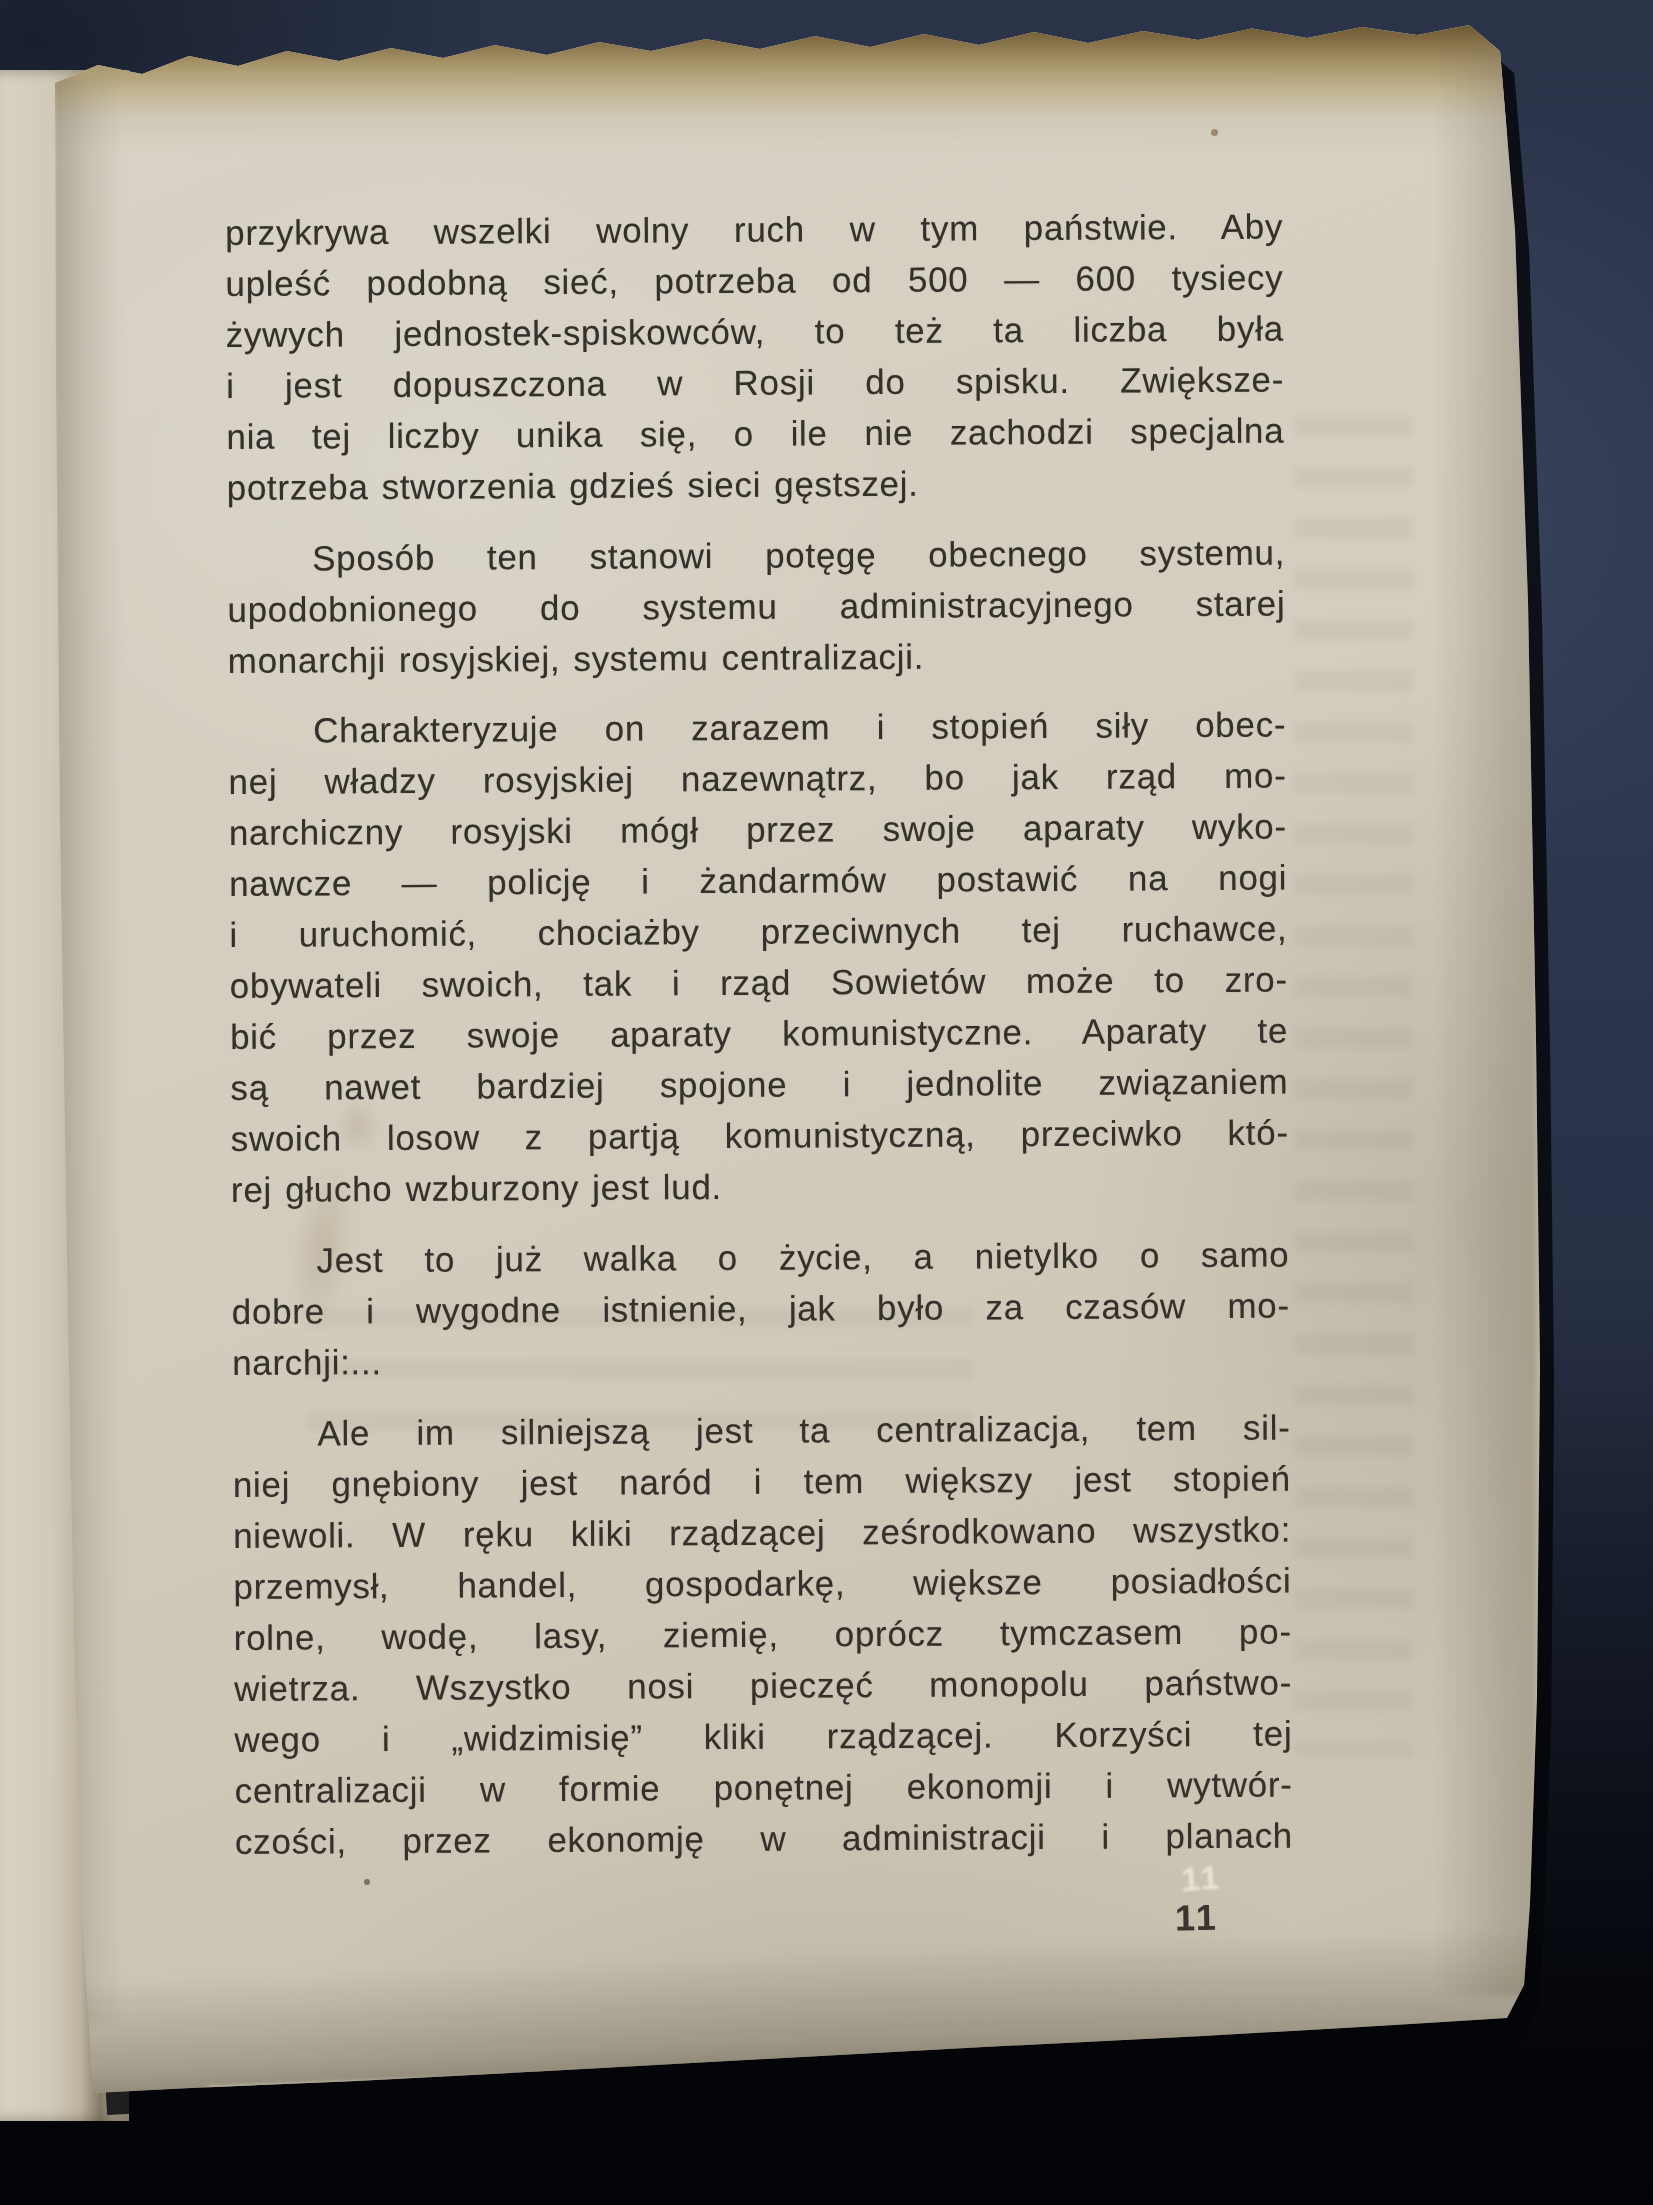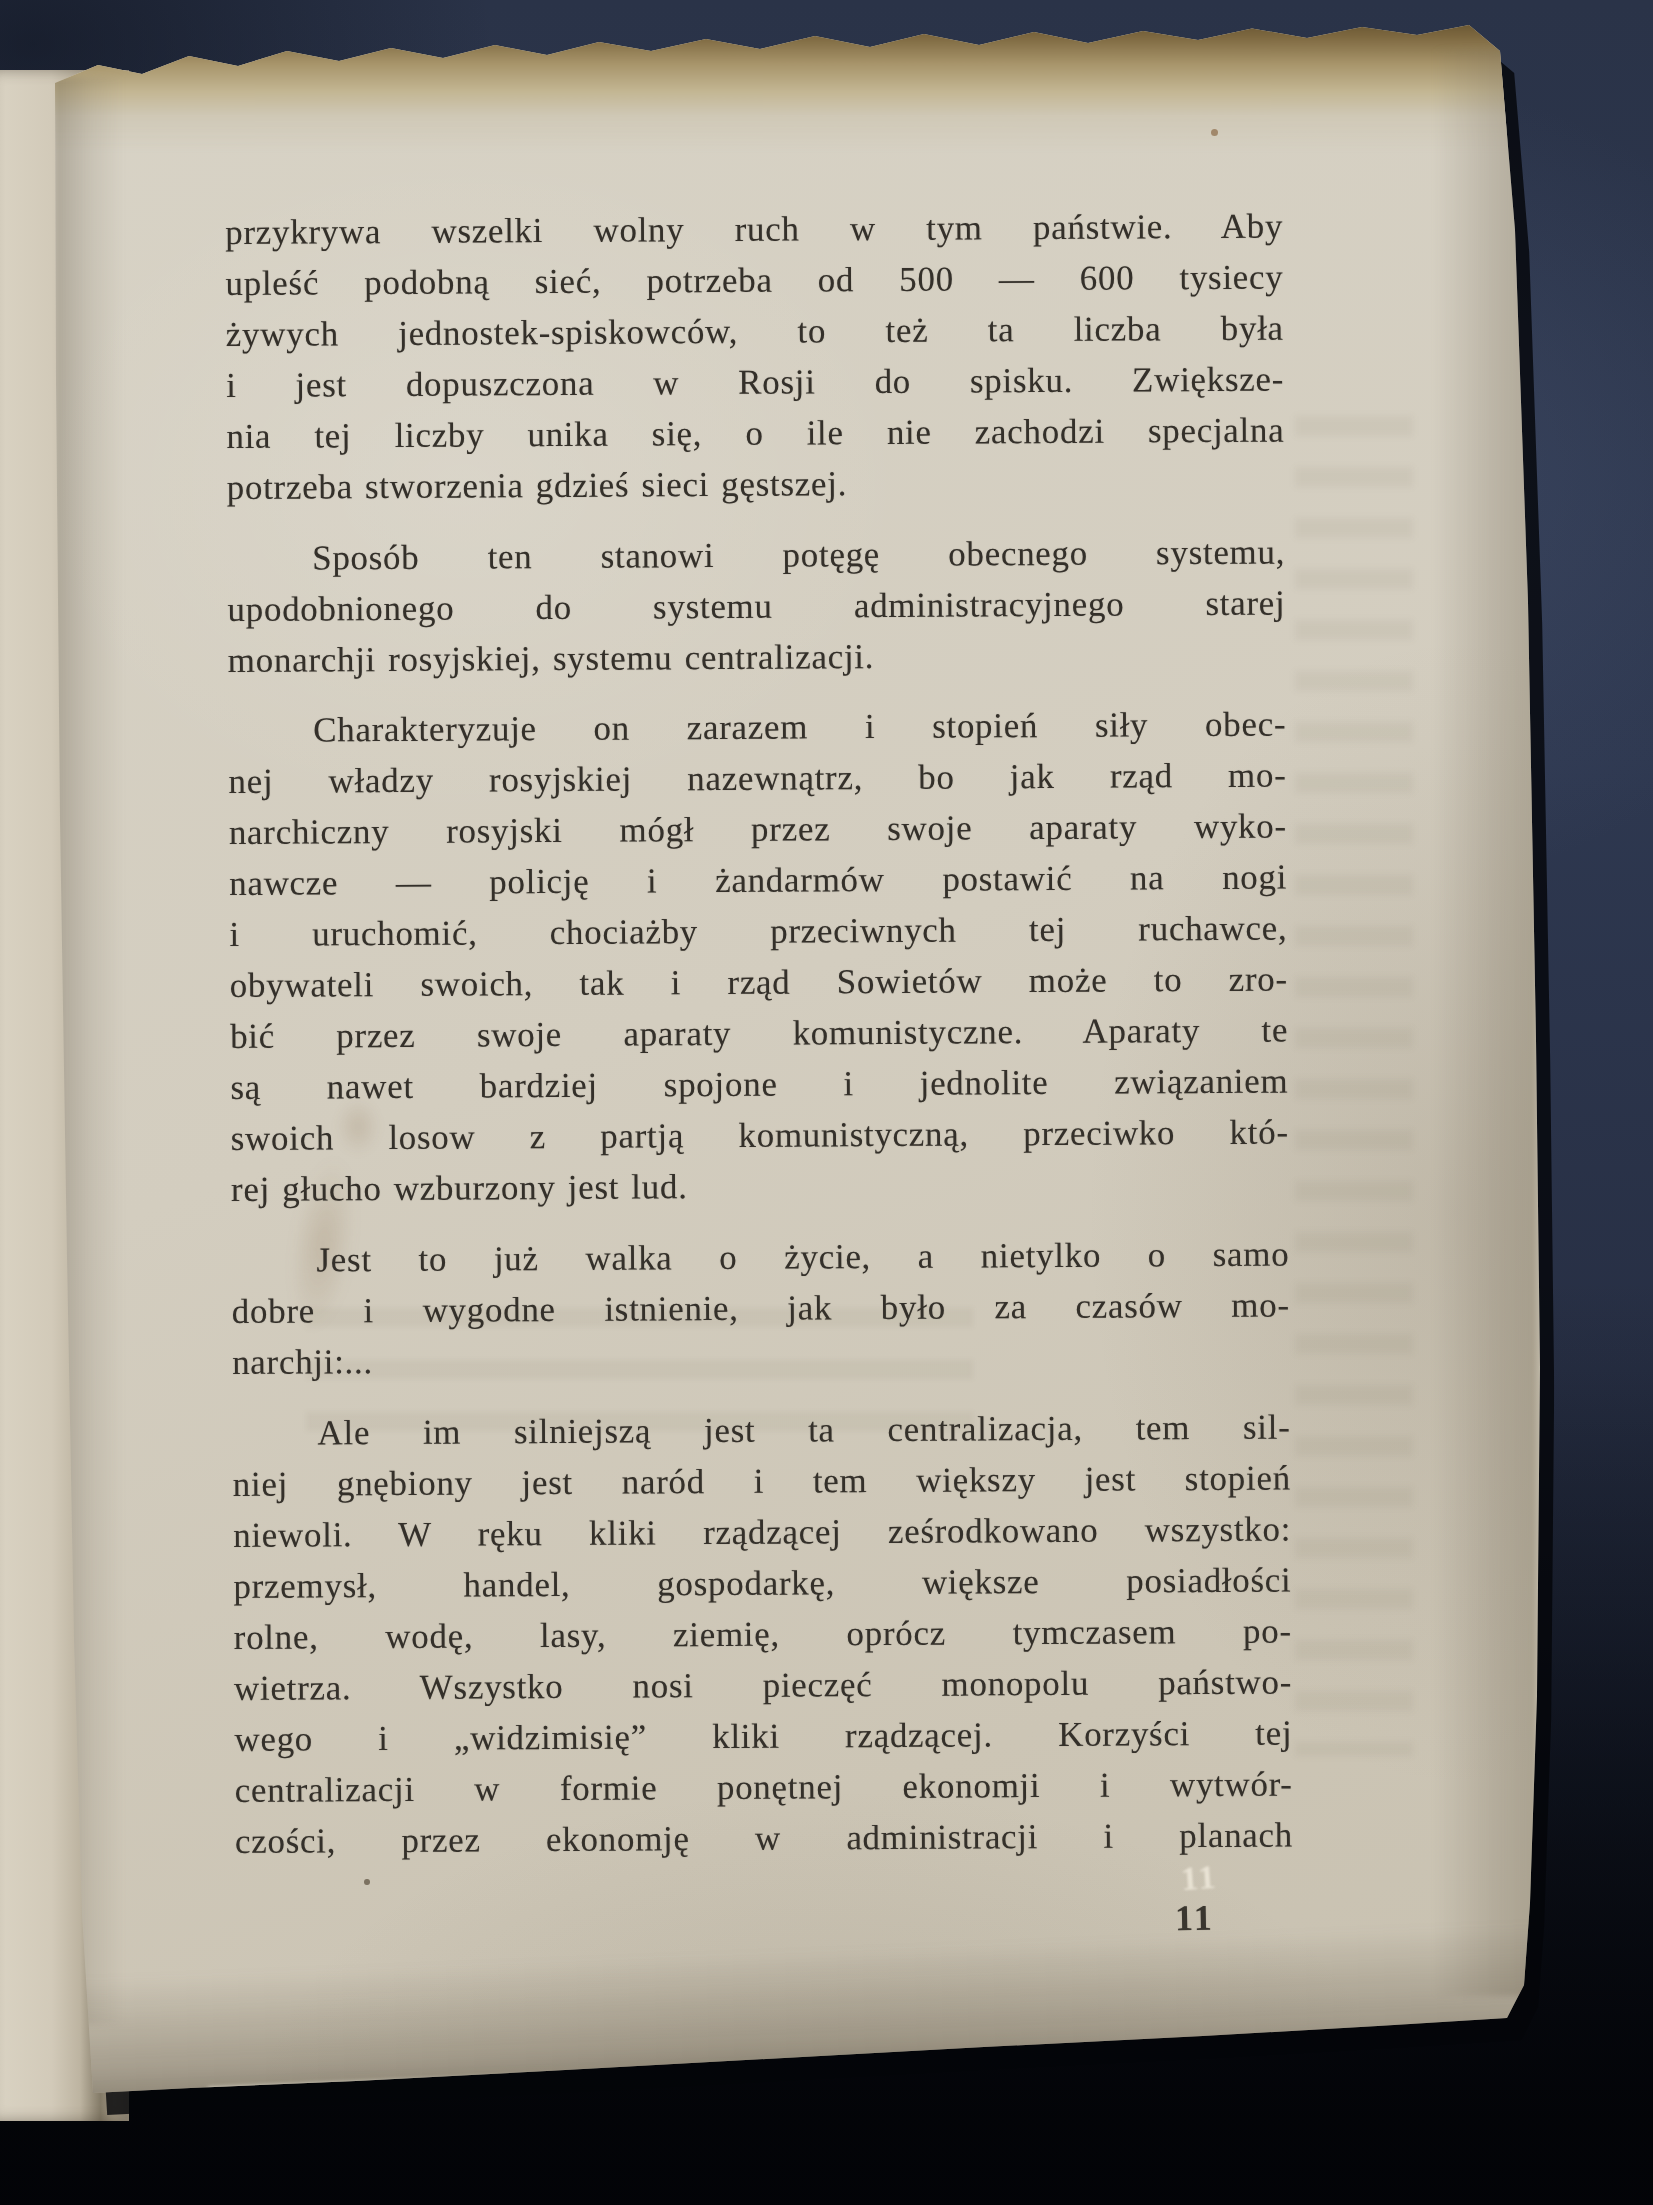--- a/index.html
+++ b/index.html
@@ -1,18 +1,18 @@
 <!DOCTYPE html>
 <html style="font-size:8.8px"><head>
 <meta charset="utf-8">
 <style>
   html,body { margin:0; padding:0; background:#11161f; }
   .scene {
     position:relative; width:1654px; height:2205px; overflow:hidden;
-    font-family:Liberation Serif, serif;
+    font-family:Liberation Sans, sans-serif;
     --pageclip: polygon(55px 83px,98px 65px,142px 74px,189px 56px,238px 66px,287px 51px,
       339px 61px,391px 48px,443px 58px,495px 45px,547px 55px,599px 42px,651px 51px,
       706px 39px,760px 49px,815px 36px,870px 47px,924px 34px,979px 45px,1034px 32px,
       1088px 43px,1143px 31px,1198px 40px,1252px 28.4px,1307px 38px,1362px 27px,1417px 35px,
       1469px 25px,1500px 51px,1515px 230px,1528px 602px,1536px 1039px,1540px 1367px,
       1537px 1696px,1530px 1903px,1524px 1985px,1507px 2018px,1378px 2026px,1203px 2036px,
       984px 2047px,766px 2059px,547px 2071px,356px 2081px,191px 2088px,93px 2093px,
       82px 1914px,74px 1641px,67px 1258px,60px 820px,56px 383px);
   }
   

